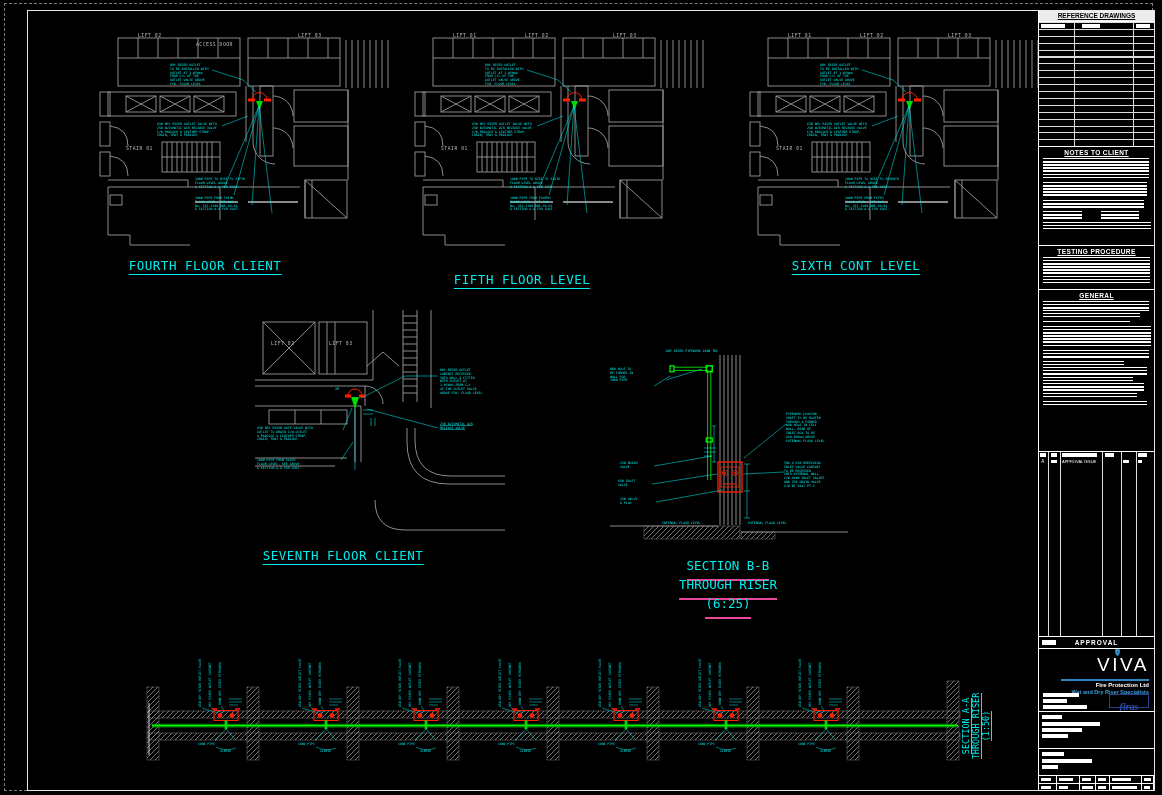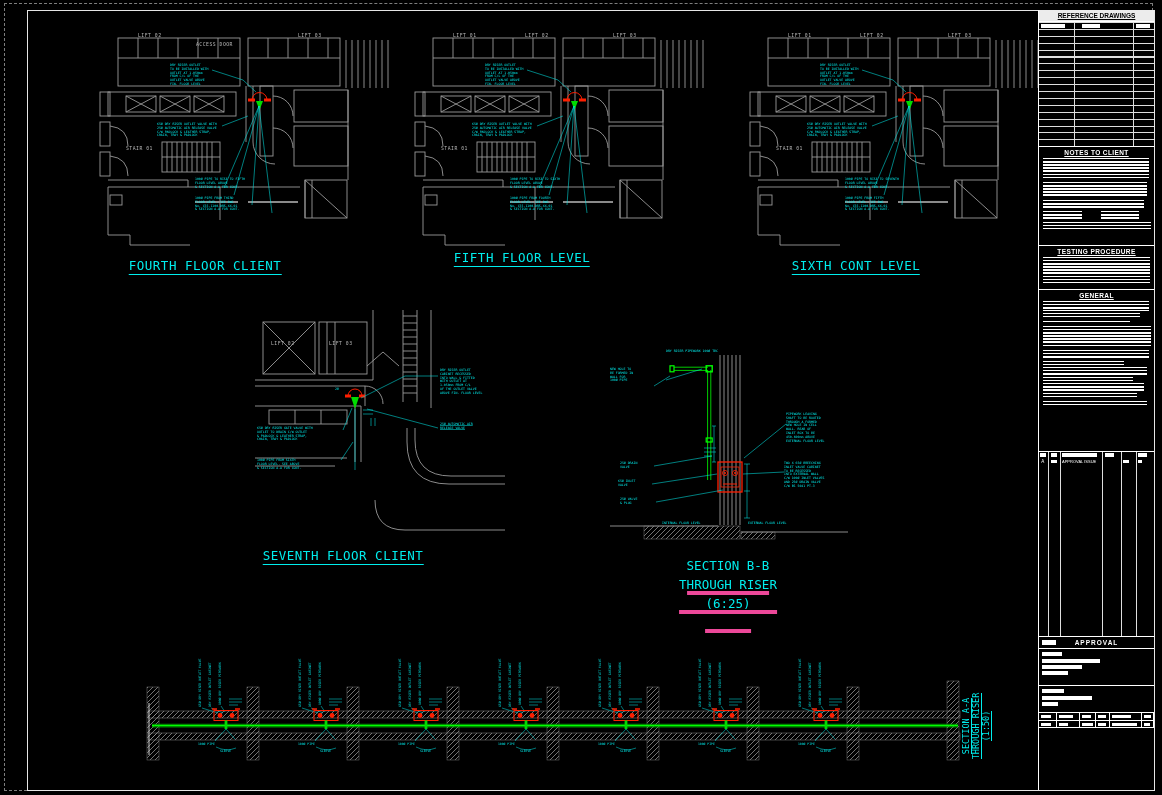--- a/index.html
+++ b/index.html
@@ -6,21 +6,21 @@
   body{position:relative;width:1162px;height:795px;overflow:hidden;font-family:"DejaVu Sans Mono",monospace;}
   .abs{position:absolute;}
   
   .dash-border{position:absolute;left:4px;top:3px;width:1149px;height:788px;border:1px dashed #7d7d7d;box-sizing:border-box;}
   .frame{position:absolute;left:27px;top:10px;width:1128px;height:781px;border:1px solid #e6e6e6;box-sizing:border-box;}
   
   .t{position:absolute;font-family:"DejaVu Sans Mono",monospace;color:#00f0f0;font-size:6.4px;line-height:1.22;transform:scale(.5);transform-origin:0 0;white-space:pre-line;}
   .gl{position:absolute;font-family:"DejaVu Sans Mono",monospace;color:#b8b8b8;font-size:9.5px;letter-spacing:1px;transform:scale(.5);transform-origin:0 0;white-space:nowrap;}
   .ftitle{position:absolute;font-family:"DejaVu Sans Mono",monospace;color:#00eded;font-size:12.5px;letter-spacing:.5px;white-space:nowrap;border-bottom:1px solid #00eded;padding-bottom:1px;transform:translateX(-50%);}
   .bbtitle{position:absolute;transform:translateX(-50%);text-align:center;font-family:"DejaVu Sans Mono",monospace;color:#00eded;font-size:12.5px;line-height:19px;}
-  .bbtitle span{border-bottom:4px solid #ec4899;padding-bottom:18px;}
+  .bbtitle span{border-bottom:2px solid #ec4899;padding-bottom:6px;}
   .aatitle{position:absolute;left:939px;top:710px;width:76px;height:32px;transform:rotate(-90deg);text-align:center;font-family:"DejaVu Sans Mono",monospace;color:#00eded;font-size:8.5px;line-height:10px;}
   .aatitle span{border-bottom:1px solid #00eded;}
   
   .tb{position:absolute;left:1038px;top:10px;width:116px;height:780px;border-left:1px solid #fff;box-sizing:border-box;background:#000;}
   .tbsec{position:relative;border-bottom:1px solid #fff;box-sizing:border-box;overflow:hidden;}
   .tbh{color:#fff;font-family:"Liberation Sans",sans-serif;font-size:6.5px;font-weight:bold;text-align:center;text-decoration:underline;letter-spacing:.4px;margin:2px 0 1px 0;}
   .refh{background:#ececec;color:#000;height:12px;line-height:12px;font-family:"Liberation Sans",sans-serif;font-size:6.5px;font-weight:bold;text-align:center;text-decoration:underline;}
   .reftable{height:125px;background:
      repeating-linear-gradient(to bottom,#dedede 0 1px,transparent 1px 6.9px);}
   .vline{position:absolute;top:0;bottom:0;width:1px;background:#dedede;}
@@ -171,21 +171,21 @@
 C/W PADLOCK &amp; LEATHER STRAP,
 CHAIN, TRAY &amp; PADLOCK</div>
   <div class="t" style="left:95px;top:147px;width:160px">100Ø PIPE TO RISE TO SIXTH
 FLOOR LEVEL ABOVE
 &amp; SECTION A-A FOR CONT.</div>
   <div class="t" style="left:95px;top:166px;width:168px">100Ø PIPE FROM FOURTH
 FLOOR LEVEL. SEE DWG
 No. C55-1100-DRS-XX-01
 &amp; SECTION A-A FOR CONT.</div>
 </div>
-<div class="ftitle" style="left:522px;top:250px">FIFTH FLOOR LEVEL</div>
+<div class="ftitle" style="left:522px;top:272px">FIFTH FLOOR LEVEL</div>
 
 <div class="abs" style="left:750px;top:30px;width:300px;height:235px">
   <svg width="300" height="235">
       <use href="#fp"></use>
     </svg>
   <div class="gl" style="left:38px;top:2px">LIFT 01</div>
   <div class="gl" style="left:110px;top:2px">LIFT 02</div>
   <div class="gl" style="left:198px;top:2px">LIFT 03</div>
   <div class="gl" style="left:26px;top:115px">STAIR 01</div>
   <div class="t" style="left:70px;top:33px;width:170px">DRY RISER OUTLET
@@ -425,20 +425,31 @@
     <div style="position:absolute;left:20%;top:7px;color:#fff;font-family:'Liberation Sans',sans-serif;font-size:4px">APPROVAL ISSUE</div>
     <div class="wbar" style="left:73%;top:8px;width:5%;height:3px"></div>
     <div class="wbar" style="left:86%;top:8px;width:4%;height:3px"></div>
   </div>
 
   <div class="tbsec apprbar">
     <div class="wbar" style="left:3px;top:3px;width:14px;height:5px"></div>
     <div class="appr-label">APPROVAL</div>
   </div>
 
+  <div class="tbsec logobox">
+    <div class="drop"></div>
+    <div class="viva">VIVA</div>
+    <div class="vivaline"></div>
+    <div class="vsub1">Fire Protection Ltd</div>
+    <div class="vsub2">Wet and Dry Riser Specialists</div>
+    <div class="wbar" style="left:4px;top:44px;width:36px;height:4px"></div>
+    <div class="wbar" style="left:4px;top:50px;width:24px;height:4px"></div>
+    <div class="wbar" style="left:4px;top:56px;width:44px;height:4px"></div>
+    <div class="firas"><span>firas</span></div>
+  </div>
 
   <div class="tbsec" style="height:37px">
     <div class="wbar" style="left:3px;top:3px;width:20px;height:4px"></div>
     <div class="wbar" style="left:3px;top:10px;width:58px;height:3.5px"></div>
     <div class="wbar" style="left:3px;top:16px;width:40px;height:3.5px"></div>
     <div class="wbar" style="left:3px;top:22px;width:26px;height:3.5px"></div>
   </div>
 
   <div class="tbsec" style="height:27px">
     <div class="wbar" style="left:3px;top:3px;width:22px;height:4px"></div>

